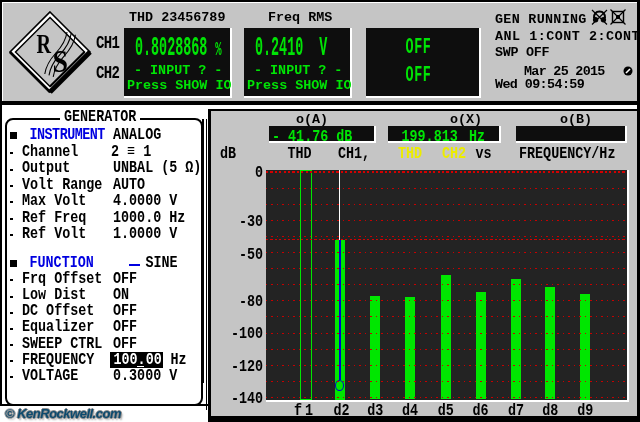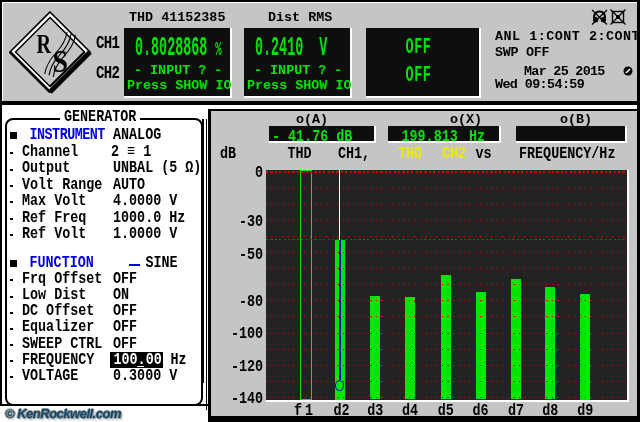--- a/index.html
+++ b/index.html
@@ -27,37 +27,38 @@
   <path d="M59 22 C58 30 53.5 37 47.5 43.5 C41.5 50 38 56 36.8 64" stroke="#000" stroke-width="1.1" fill="none"></path>
   <path d="M63.2 23.4 C62.2 31.4 57.7 38.4 51.7 44.9 C45.7 51.4 42.2 57.4 41 65.4" stroke="#000" stroke-width="1.1" fill="none"></path>
   <path d="M67.4 24.8 C66.4 32.8 61.9 39.8 55.9 46.3 C49.9 52.8 46.4 58.8 45.2 66.8" stroke="#000" stroke-width="1.1" fill="none"></path>
   <text x="28.5" y="43" font-family="Liberation Serif,serif" font-size="28" font-weight="bold" textLength="14.5" lengthAdjust="spacingAndGlyphs">R</text>
   <text x="44.5" y="62" font-family="Liberation Serif,serif" font-size="31" font-weight="bold" textLength="15.5" lengthAdjust="spacingAndGlyphs">S</text>
 </svg>
 
 <div class="t tall" style="left:96px;top:33.5px;font-size:14px;letter-spacing:-0.7px;">CH1</div>
 <div class="t tall" style="left:96px;top:63.5px;font-size:14px;letter-spacing:-0.7px;">CH2</div>
 
-<div class="t" style="left:129px;top:11px;">THD 41152385</div>
-<div class="t" style="left:268px;top:11px;">Dist RMS</div>
+<div class="t" style="left:129px;top:11px;">THD 23456789</div>
+<div class="t" style="left:268px;top:11px;">Freq RMS</div>
 
 <div class="box" style="left:124px;top:28px;width:106px;height:68px;"></div>
 <div class="t g big" style="left:135px;top:35.3px;">0.8028868 <span style="font-size:10.5px;">%</span></div>
 <div class="t g" style="left:134px;top:64px;">- INPUT ? -</div>
 <div class="t g" style="left:127px;top:79px;">Press SHOW IO</div>
 
 <div class="box" style="left:244px;top:28px;width:106px;height:68px;"></div>
 <div class="t g big" style="left:255px;top:35.3px;">0.2410  V</div>
 <div class="t g" style="left:254px;top:64px;">- INPUT ? -</div>
 <div class="t g" style="left:247px;top:79px;">Press SHOW IO</div>
 
 <div class="box" style="left:366px;top:28px;width:113px;height:68px;"></div>
 <div class="t g" style="left:405.5px;top:36.1px;font-size:13.4px;letter-spacing:0.6px;transform:scaleY(1.65);transform-origin:0 0;">OFF</div>
 <div class="t g" style="left:405.5px;top:64.1px;font-size:13.4px;letter-spacing:0.6px;transform:scaleY(1.65);transform-origin:0 0;">OFF</div>
 
+<div class="t" style="left:495px;top:13px;letter-spacing:0.3px;">GEN RUNNING</div>
 <svg class="a" style="left:591px;top:9px;" width="17" height="16" viewBox="0 0 17 16">
   <path d="M3 9 C3 4 6 2.5 8.5 2.5 C11 2.5 14 4 14 9" stroke="#000" stroke-width="2" fill="none"></path>
   <circle cx="4.6" cy="10.7" r="2.7" fill="#000"></circle>
       <circle cx="12.4" cy="10.7" r="2.7" fill="#000"></circle>
   <path d="M1 1 L16 15.5 M16 1 L1 15.5" stroke="#000" stroke-width="1.2"></path>
 </svg>
 <svg class="a" style="left:610px;top:9px;" width="16" height="16" viewBox="0 0 16 16">
   <rect x="2.5" y="2.5" width="11" height="11" fill="none" stroke="#000" stroke-width="1.4"></rect>
   <path d="M0.5 0.5 L15.5 15.5 M15.5 0.5 L0.5 15.5" stroke="#000" stroke-width="1.2"></path>
   <rect x="6" y="6" width="4" height="4" fill="#000"></rect>

